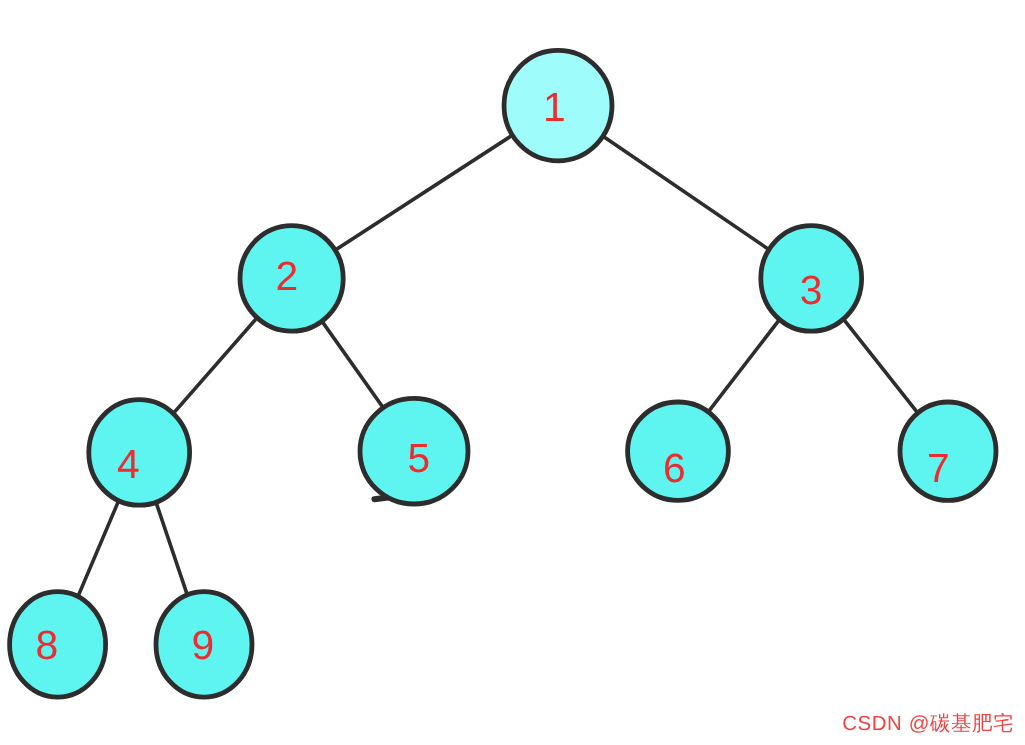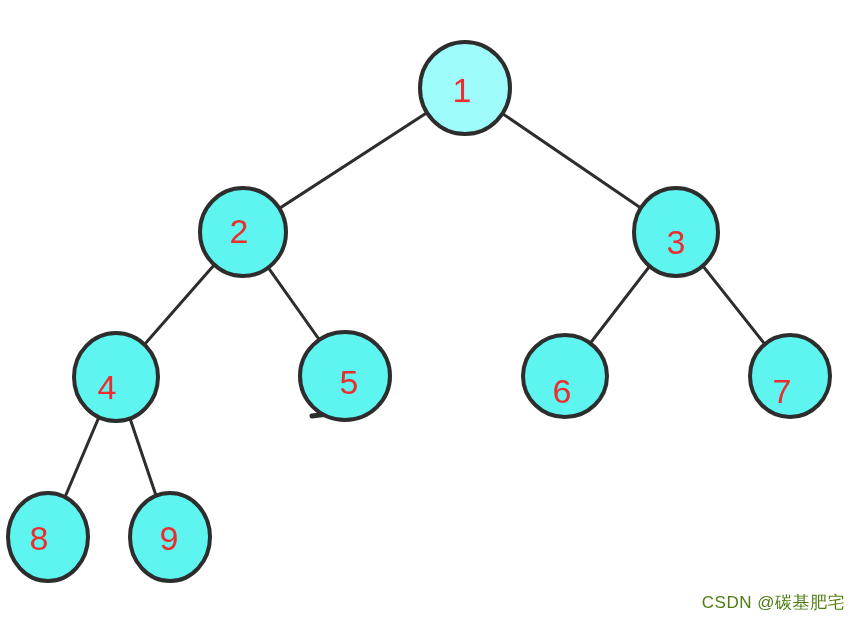--- a/index.html
+++ b/index.html
@@ -19,21 +19,21 @@
     position: absolute;
     left: 0;
     top: 0;
   }
   #watermark {
     position: absolute;
     right: 9px;
     bottom: 7px;
     font-size: 17px;
     letter-spacing: 0.5px;
-    color: #4d7c0f;
+    color: #ef4444;
     text-shadow: 0 1px 0 #ffffff;
     user-select: none;
   }
   .node-label-text {
     font-family: "Liberation Sans", "DejaVu Sans", sans-serif;
   }
 </style>
 </head>
 <body>
 

